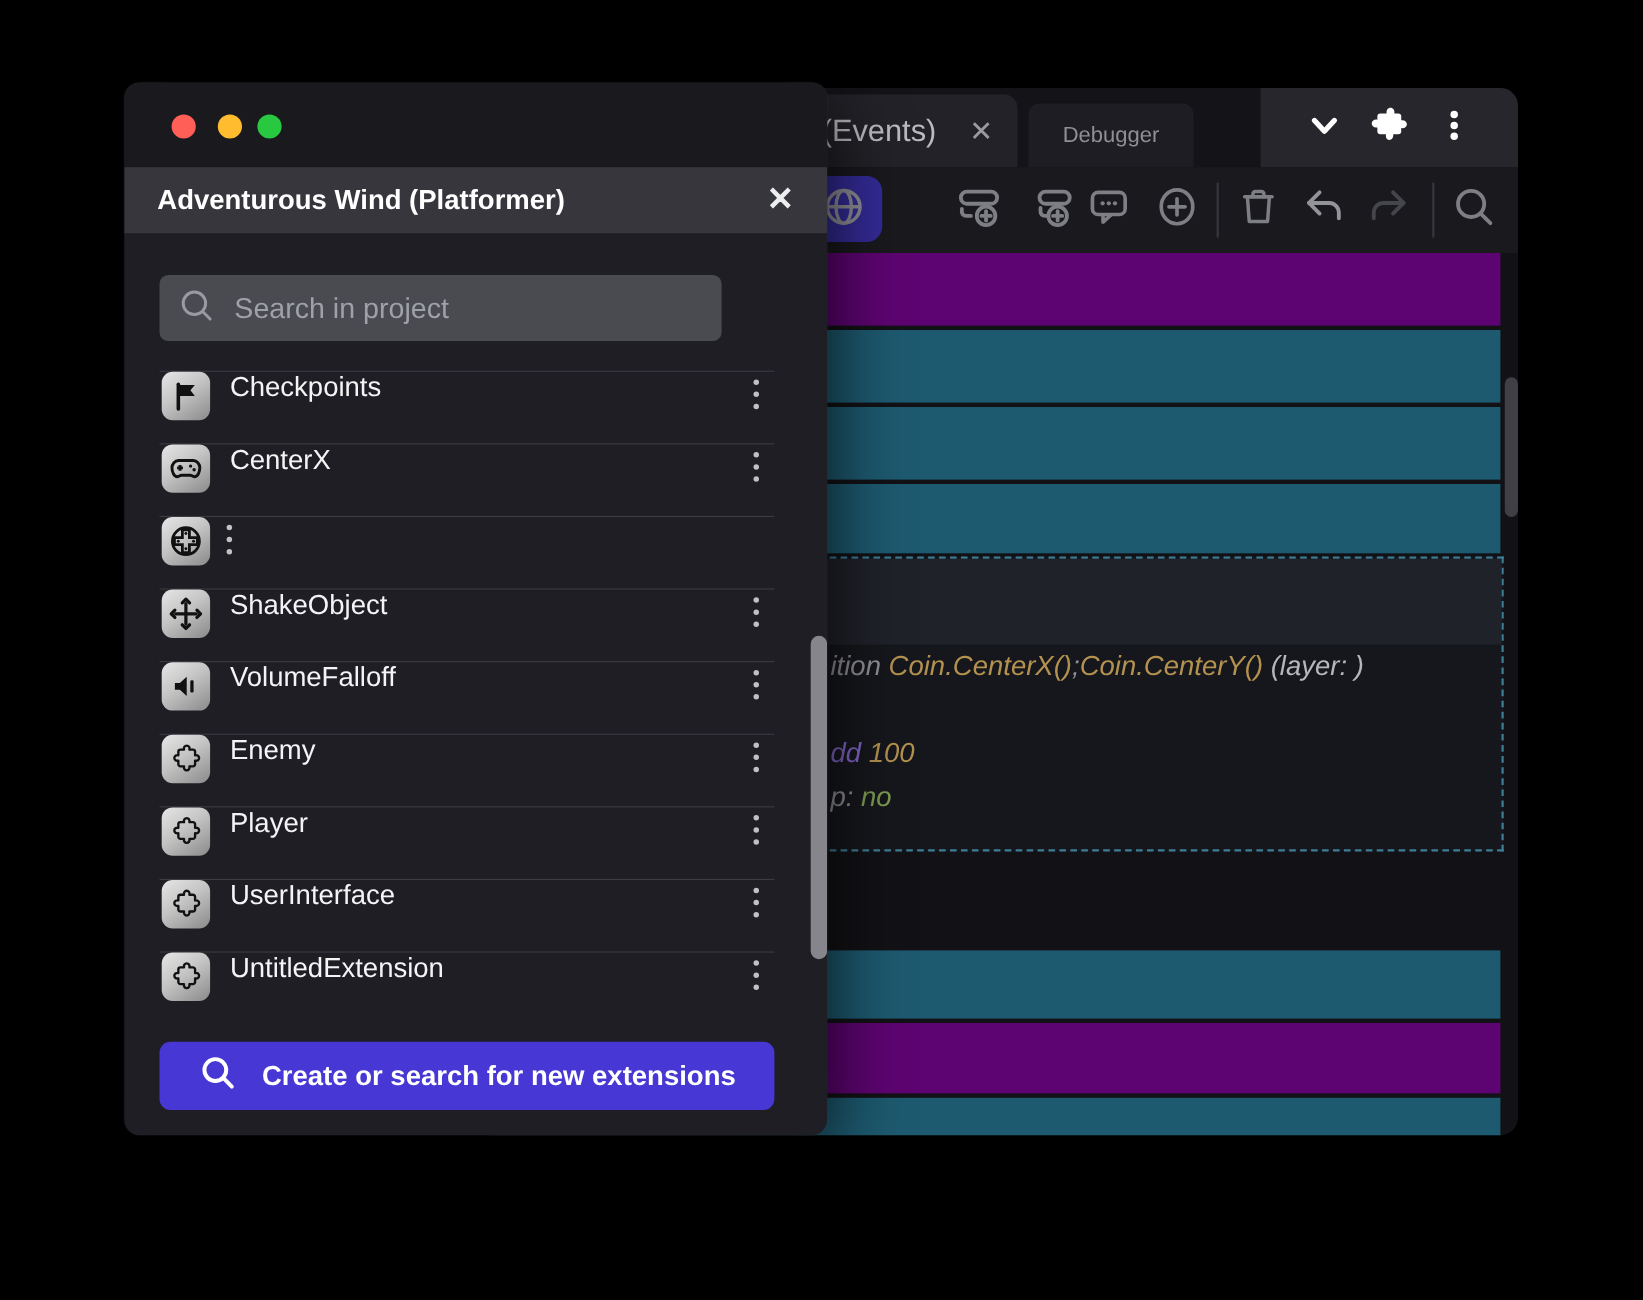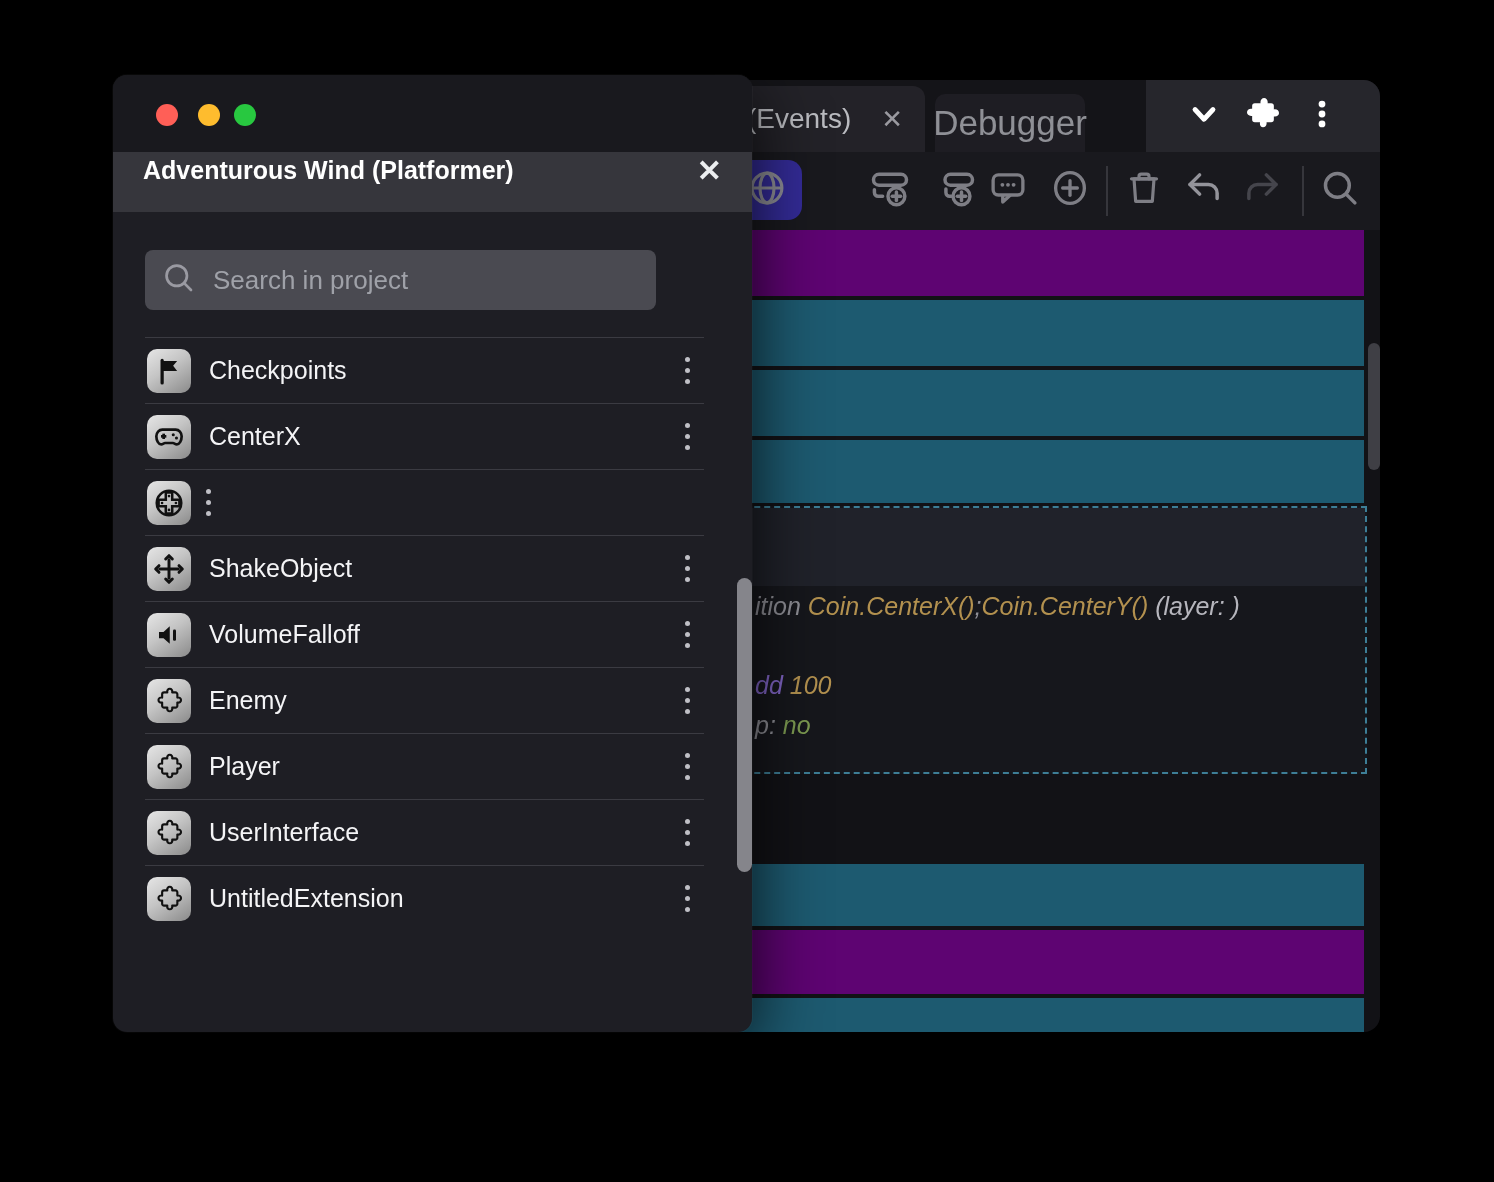--- a/index.html
+++ b/index.html
@@ -10,21 +10,21 @@
   .editor-window { position:absolute; left:430px; top:80px; width:950px; height:952px;
     background:#121216; border-radius:16px; overflow:hidden; }
   .tabbar { position:absolute; left:0; top:0; width:100%; height:72px; background:#141418; }
   .tab { position:absolute; display:flex; align-items:center; cursor:default; }
   .tab-events { left:130px; top:6px; width:365px; height:66px; background:#232228;
     border-radius:12px 12px 0 0; justify-content:flex-end; padding-right:22px; gap:30px; }
   .tab-events .tab-label { color:#babbc0; font-size:28px; }
   .tab-close { color:#9a9aa0; font-size:26px; line-height:1; }
   .tab-debugger { left:505px; top:14px; width:150px; height:58px; background:#1e1d23;
     border-radius:10px 10px 0 0; justify-content:center; }
-  .tab-debugger .tab-label { color:#8f9096; font-size:35px; }
+  .tab-debugger .tab-label { color:#8f9096; font-size:20px; }
   .titlebar-right { position:absolute; left:716px; top:0; width:234px; height:72px;
     background:#26262c; border-radius:0 16px 0 0; display:flex; align-items:center;
     justify-content:space-around; padding:0 28px; }
   .tb-icon-btn { width:44px; height:44px; display:flex; align-items:center; justify-content:center; }
 
   .toolbar { position:absolute; left:0; top:72px; width:100%; height:78px; background:#19191e; }
   .globe-btn { position:absolute; left:258px; top:8px; width:114px; height:60px;
     background:#332b96; border-radius:14px; display:flex; align-items:center;
     justify-content:flex-end; padding-right:14px; }
   .tool-btn { position:absolute; top:10px; width:52px; height:56px; display:flex;
@@ -52,33 +52,33 @@
   
   .dialog { position:absolute; left:113px; top:75px; width:639px; height:957px;
     background:#1e1e24; border-radius:14px; overflow:hidden;
     box-shadow:0 18px 70px rgba(0,0,0,.8), 0 0 0 1px rgba(255,255,255,.04); }
   .dialog-titlebar { position:absolute; left:0; top:0; width:100%; height:77px; background:#19191e; }
   .light { position:absolute; top:29px; width:22px; height:22px; border-radius:50%; }
   .light-red { left:43px; background:#ff5f57; }
   .light-yellow { left:85px; background:#febc2e; }
   .light-green { left:121px; background:#28c840; }
   .dialog-header { position:absolute; left:0; top:77px; width:100%; height:60px; background:#36363c;
-    display:flex; align-items:flex-start; justify-content:space-between; padding:4px 30px; }
+    display:flex; align-items:center; justify-content:space-between; padding:16px 30px; }
   .dialog-title { color:#fff; font-size:25px; font-weight:bold; }
   .dialog-close { color:#eceef0; font-size:30px; font-weight:bold; line-height:1; }
 
   .search-box { position:absolute; left:32px; top:175px; width:511px; height:60px;
     background:#4a4a51; border-radius:8px; display:flex; align-items:center; padding:0 16px; }
   .search-box input { flex:1; background:transparent; border:none; outline:none;
     color:#dcdce0; font-size:26px; margin-left:16px; font-family:"Liberation Sans",sans-serif; }
   .search-box input::placeholder { color:#9fa1a8; opacity:1; }
 
   .ext-list { position:absolute; left:32px; top:262px; width:559px; }
   .ext-row { position:relative; height:66px; border-top:1px solid #3b3b42;
-    display:flex; align-items:center; }
+    display:flex; }
   .ext-icon { width:44px; height:44px; border-radius:10px; margin-left:2px;
     background:linear-gradient(145deg,#e6e6e6 0%,#c4c4c4 45%,#8a8a8a 100%);
     display:flex; align-items:center; justify-content:center; flex:none; }
   .ext-label { color:#f4f4f6; font-size:25px; margin-left:18px; flex:1; }
   .kebab { width:34px; height:40px; display:flex; flex-direction:column; gap:6px;
     align-items:center; justify-content:center; }
   .kebab i { width:5px; height:5px; border-radius:50%; background:#c0c0c6; }
 
   .cta-btn { position:absolute; left:32px; top:872px; width:559px; height:62px;
     background:var(--accent-button); border-radius:10px; display:flex; align-items:center;
@@ -396,15 +396,24 @@
       </span>
       <span class="ext-label">UntitledExtension</span>
       <span class="kebab">
           <i></i>
           <i></i>
           <i></i>
         </span>
     </div>
   </div>
 
+  <div class="cta-btn">
+    <span>
+      <svg width="36" height="36" viewBox="0 0 24 24" fill="none" stroke="#fff" stroke-width="2.4" stroke-linecap="round">
+          <circle cx="10.5" cy="10.5" r="6.6"></circle>
+          <line x1="15.6" y1="15.6" x2="20.5" y2="20.5"></line>
+        </svg>
+    </span>
+    <span>Create or search for new extensions</span>
+  </div>
 
   <div class="dialog-scrollbar"></div>
 </div>
 
 </body></html>

